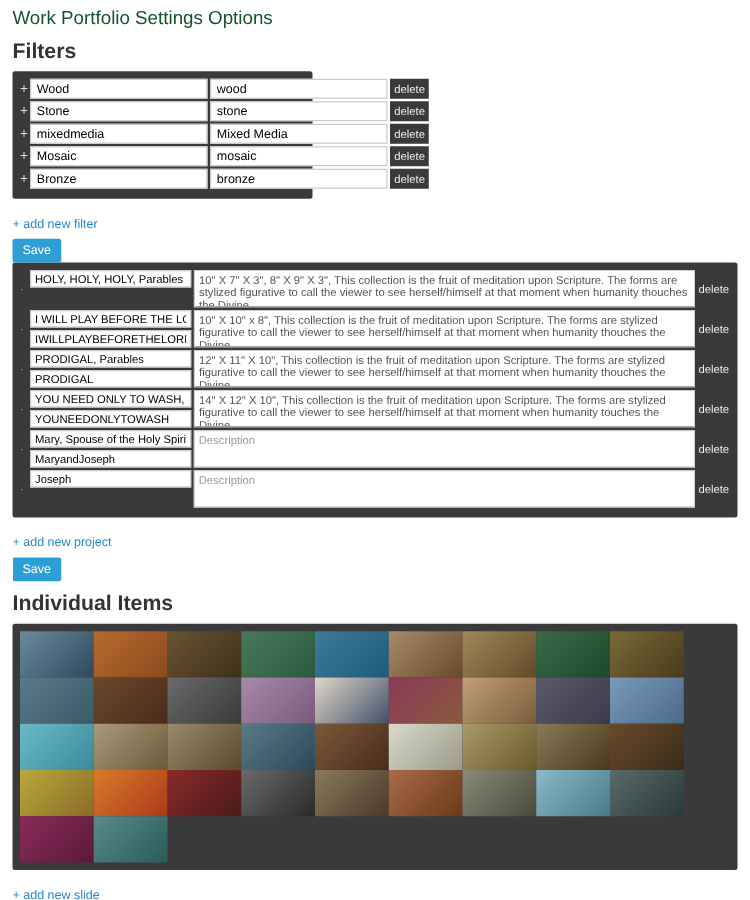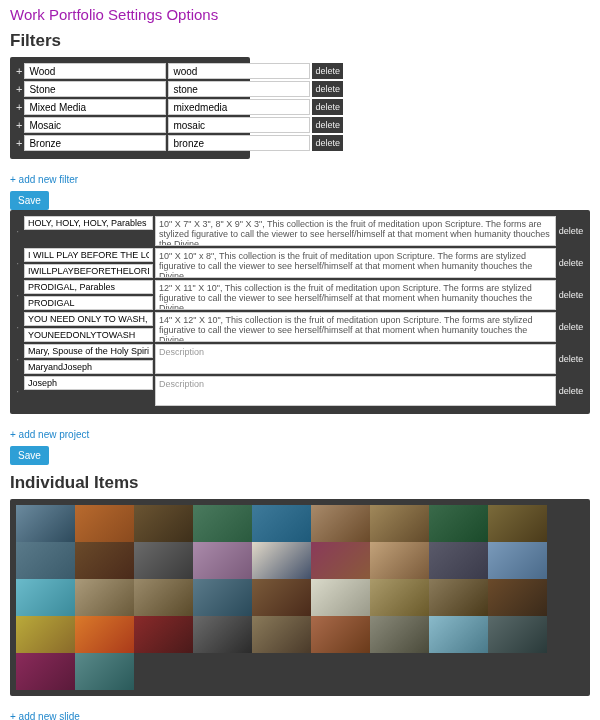--- a/index.html
+++ b/index.html
@@ -1,18 +1,18 @@
 <!DOCTYPE html>
 <html><head>
 <meta charset="utf-8">
 <style>
   * { box-sizing: border-box; margin: 0; padding: 0; }
   body { font-family: -apple-system, "Helvetica Neue", Arial, sans-serif; background: #fff; color: #333; font-size: 11px; width: 600px; }
   .page { padding: 6px 10px 20px; }
-  h1 { font-size: 15px; font-weight: 400; color: #a21caf; margin-bottom: 8px; }
+  h1 { font-size: 15px; font-weight: 400; color: #14532d; margin-bottom: 8px; }
   h2 { font-size: 17px; font-weight: bold; color: #333; margin: 8px 0 6px; }
 
   .panel { background: #3a3a3a; padding: 6px; border-radius: 2px; }
 
   
   .filter-row { display: flex; align-items: center; margin-bottom: 2px; gap: 2px; }
   .expander { width: 11px; height: 15px; display: flex; align-items: center; justify-content: center; color: #ddd; font-size: 11px; cursor: pointer; }
   .filter-input { flex: 0 0 64px; height: 16px; border: 1px solid #ccc; background: #fff; font-size: 10px; padding: 0 4px; }
   .filter-input.name { flex: 0 0 64px; }
   .filter-input.slug { flex: 0 0 128px; }
@@ -54,22 +54,22 @@
         <button class="del-btn">delete</button>
       </div>
       <div class="filter-row">
         <span class="expander">+</span>
         <input class="filter-input name" value="Stone" style="">
         <input class="filter-input slug" value="stone" style="">
         <button class="del-btn">delete</button>
       </div>
       <div class="filter-row">
         <span class="expander">+</span>
+        <input class="filter-input slug" value="mixedmedia" style="">
         <input class="filter-input name" value="Mixed Media" style="">
-        <input class="filter-input slug" value="mixedmedia" style="">
         <button class="del-btn">delete</button>
       </div>
       <div class="filter-row">
         <span class="expander">+</span>
         <input class="filter-input name" value="Mosaic" style="">
         <input class="filter-input slug" value="mosaic" style="">
         <button class="del-btn">delete</button>
       </div>
       <div class="filter-row">
         <span class="expander">+</span>

